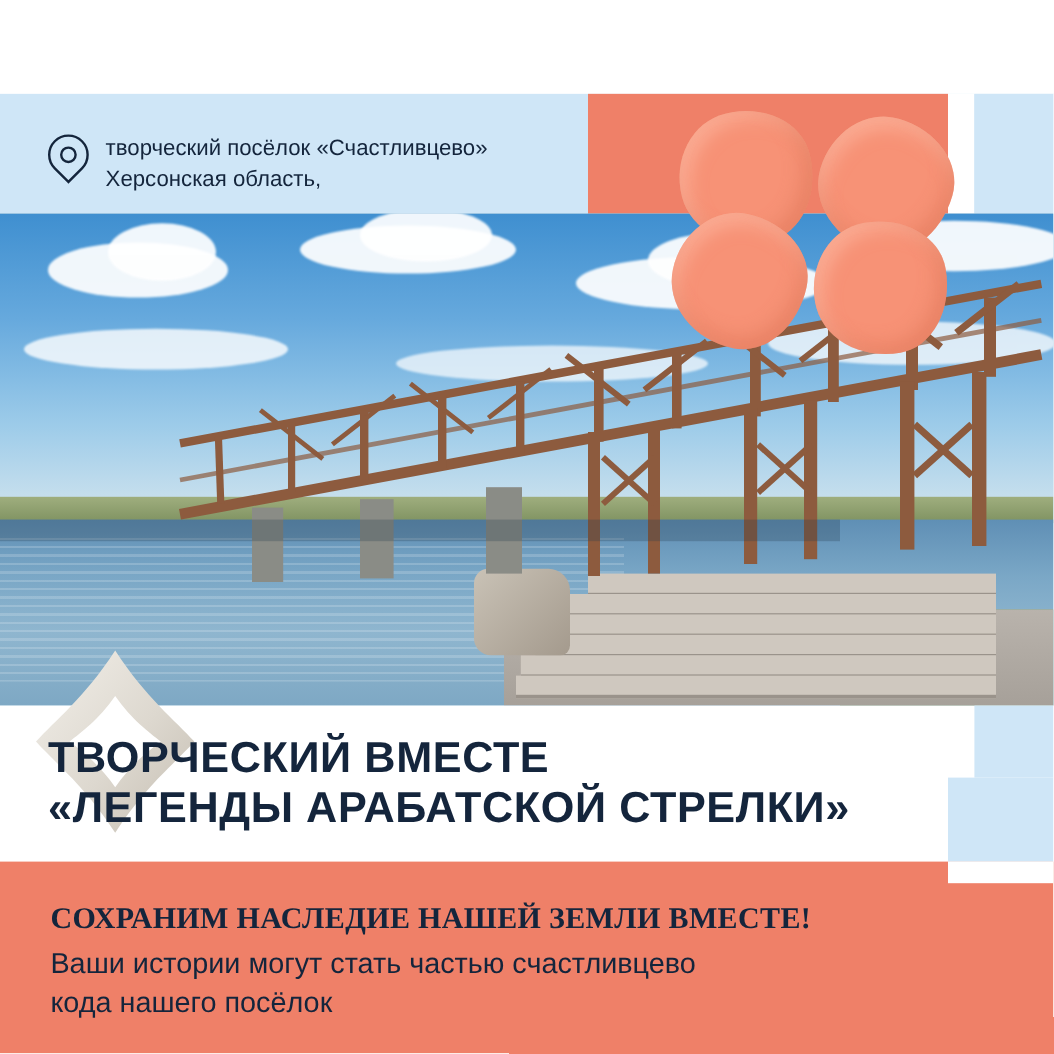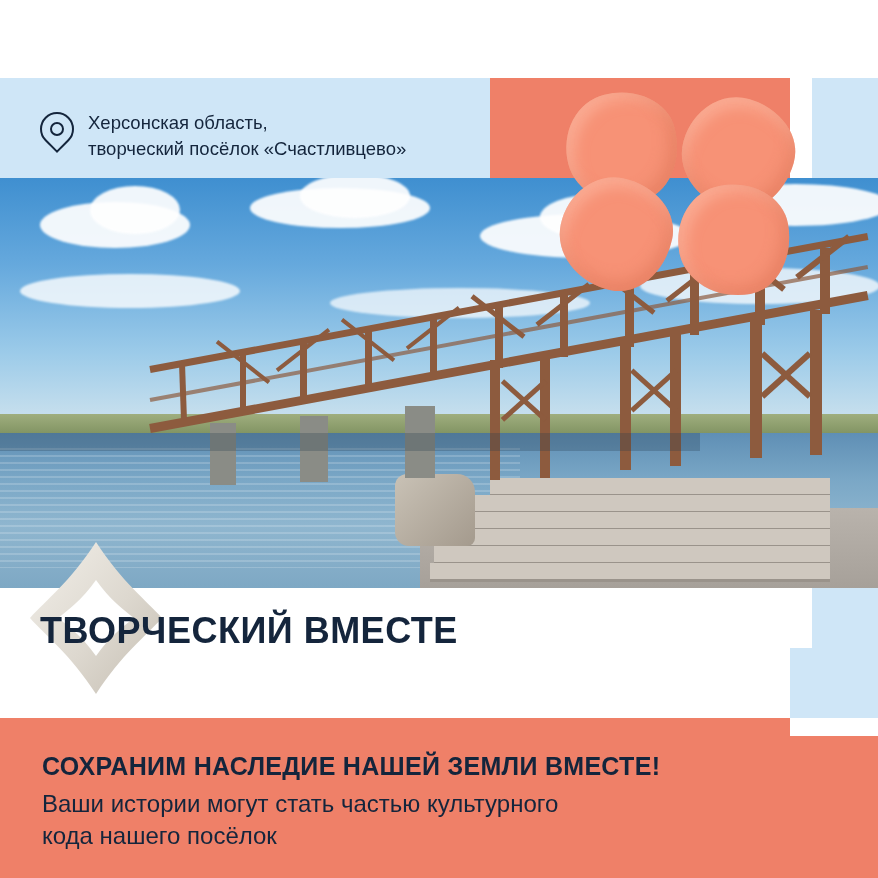--- a/index.html
+++ b/index.html
@@ -201,21 +201,21 @@
 
   
   .footer{
     position:absolute;left:0;top:718px;width:878px;height:160px;background:#ef8068;z-index:6;
   }
   .footer-white{
     position:absolute;left:790px;top:718px;width:88px;height:18px;background:#ffffff;z-index:7;
   }
   .footer-head{
     position:absolute;left:42px;top:752px;z-index:9;
-    font-size:25px;font-weight:bold;color:#14253c;letter-spacing:0.3px;
+    font-size:25px;font-weight:bold;color:#14253c;letter-spacing:0.3px;font-family:Liberation Serif, serif;
   }
   .footer-sub{
     position:absolute;left:42px;top:788px;z-index:9;
     font-size:24px;color:#14253c;line-height:1.32;
   }
 </style>
 </head>
 <body>
 
 <div class="poster">
@@ -236,22 +236,22 @@
     </div>
     <div class="brand-text">
       <div class="brand-name">счастливцево</div>
       <div class="brand-sub">творческий посёлок</div>
     </div>
   </div>
 
   <div class="location">
     <div class="pin-icon"></div>
     <div class="location-text">
+      <div>творческий посёлок «Счастливцево»</div>
       <div>Херсонская область,</div>
-      <div>творческий посёлок «Счастливцево»</div>
     </div>
   </div>
 
   <div class="flower">
     <div class="petal p1"></div>
     <div class="petal p2"></div>
     <div class="petal p3"></div>
     <div class="petal p4"></div>
   </div>
 
@@ -348,23 +348,24 @@
       <path d="M70 42 C84 62 98 72 108 80 C98 88 84 98 70 118 C56 98 42 88 32 80 C42 72 56 62 70 42 Z" fill="#ffffff"></path>
     </svg>
   </div>
 
   <div class="white-band"></div>
   <div class="blue-sq"></div>
   <div class="blue-sq2"></div>
 
   <div class="contest-title">
     <div class="contest-line1">ТВОРЧЕСКИЙ ВМЕСТЕ</div>
+    <div class="contest-line2">«ЛЕГЕНДЫ АРАБАТСКОЙ СТРЕЛКИ»</div>
   </div>
 
   <div class="footer"></div>
   <div class="footer-white"></div>
   <div class="footer-head">СОХРАНИМ НАСЛЕДИЕ НАШЕЙ ЗЕМЛИ ВМЕСТЕ!</div>
   <div class="footer-sub">
-    <div>Ваши истории могут стать частью культурного</div>
+    <div>Ваши истории могут стать частью счастливцево</div>
     <div>кода нашего посёлок</div>
   </div>
 
 </div>
 
 </body></html>

